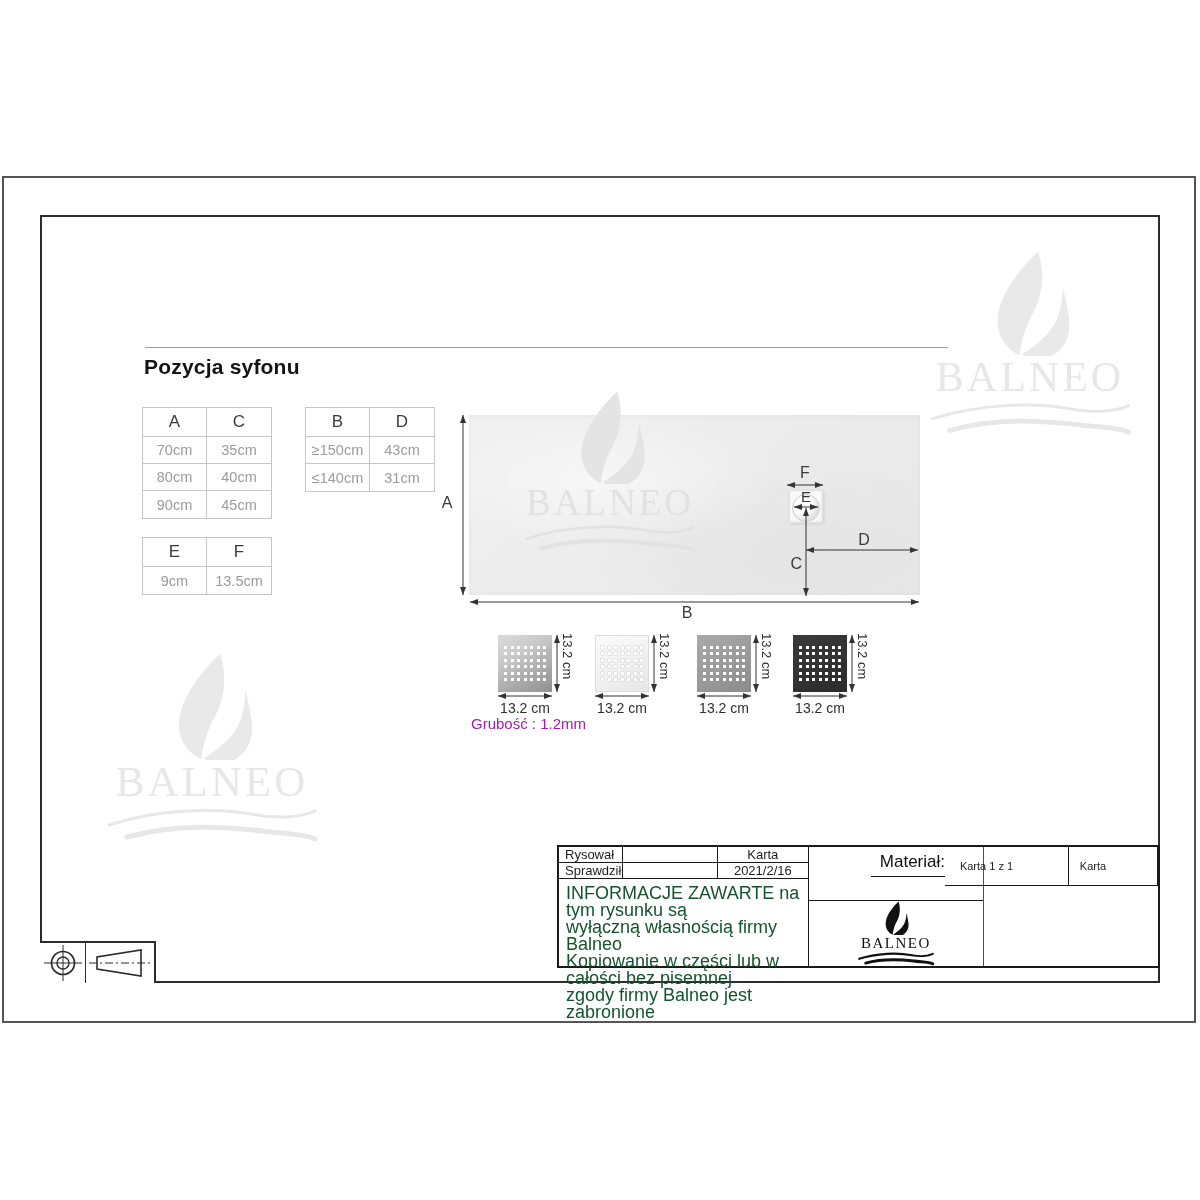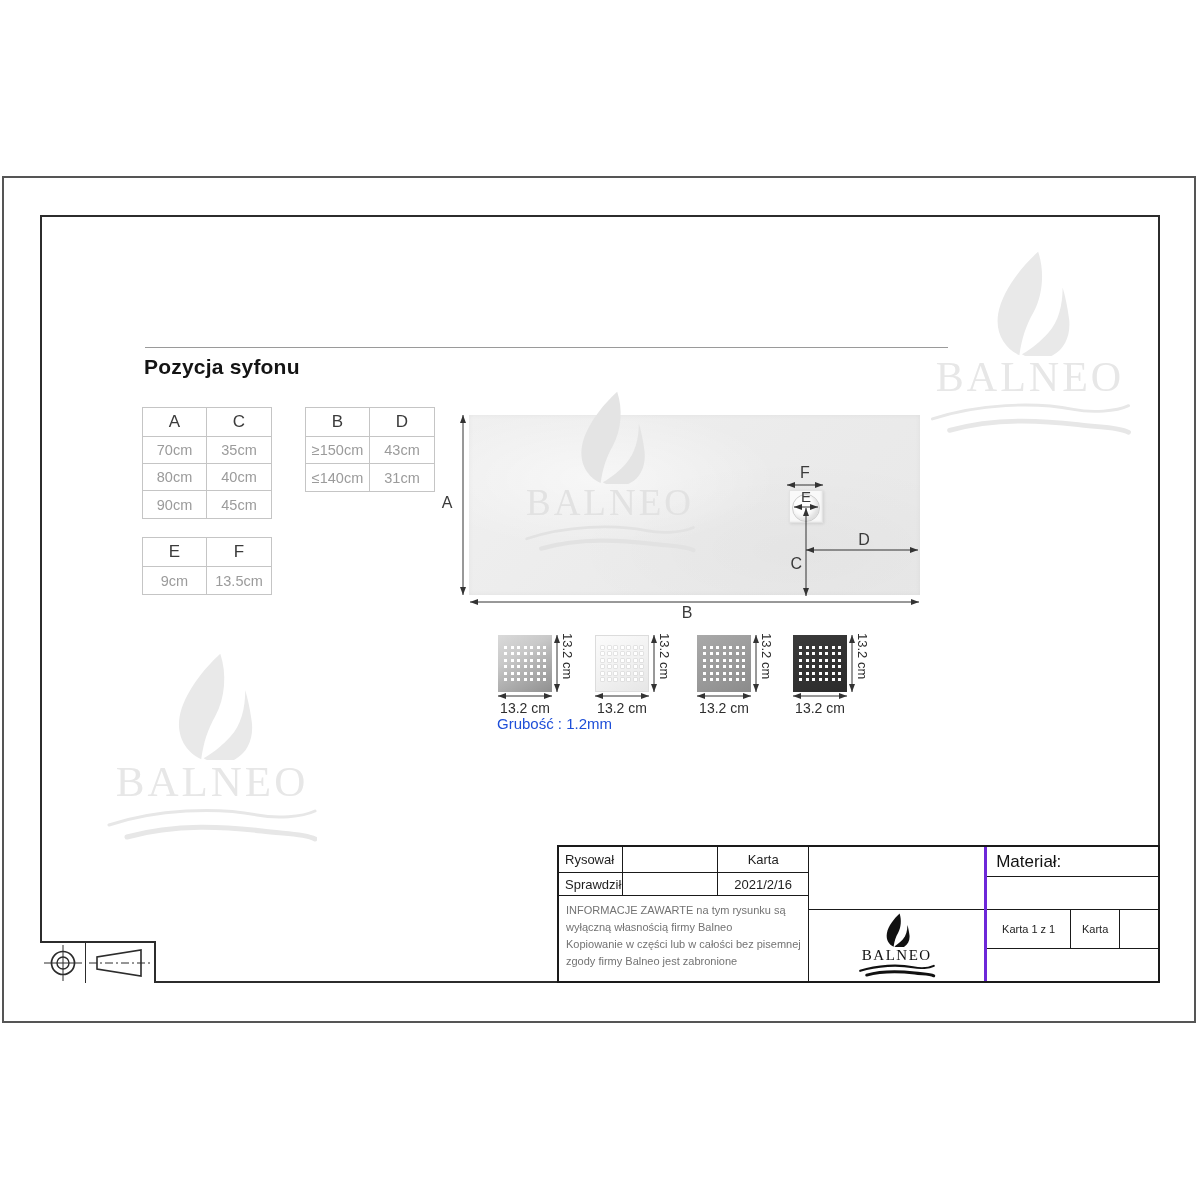--- a/index.html
+++ b/index.html
@@ -60,44 +60,44 @@
   .g-chrome{background:linear-gradient(150deg,#dadada 0%,#c9c9c9 35%,#b5b5b5 55%,#909090 100%);}
   .g-white{background:linear-gradient(150deg,#fbfbfb 0%,#f1f1f1 55%,#e6e6e6 100%);border:1px solid #dcdcdc;box-sizing:border-box;}
   .g-gray{background:linear-gradient(150deg,#a9a9a9 0%,#9a9a9a 55%,#8b8b8b 100%);}
   .g-black{background:linear-gradient(150deg,#3b3b3b 0%,#2b2b2b 100%);}
   .holes{display:grid;grid-template-columns:repeat(7,3px);gap:3.5px;}
   .holes i{display:block;width:3px;height:3px;background:#fff;}
   .g-white .holes i{background:#fff;box-shadow:0 0 0 .5px #d2d2d2;}
   .glabel-v{position:absolute;top:633px;height:62px;z-index:6;writing-mode:vertical-rl;text-orientation:mixed;
     font-size:13px;color:#2e2e2e;display:flex;align-items:center;}
   .glabel-h{position:absolute;top:700px;width:62px;z-index:6;text-align:center;font-size:14px;color:#2e2e2e;}
-  .thickness{position:absolute;left:497px;top:715px;font-size:15px;color:#1d4ed8;z-index:6;}
-
-  
-  .title-block{position:absolute;left:557px;top:845px;width:603px;height:138px;box-sizing:border-box;
+  .thickness{position:absolute;left:471px;top:715px;font-size:15px;color:#a21caf;z-index:6;}
+
+  
+  .title-block{position:absolute;left:557px;top:845px;width:603px;height:123px;box-sizing:border-box;
     border:2px solid #1a1a1a;display:flex;background:#fff;z-index:7;font-size:13px;color:#1d1d1d;}
   .tb-left{width:251px;display:flex;flex-direction:column;box-sizing:border-box;}
   .tb-row{display:flex;border-bottom:1px solid #1a1a1a;}
   .tb-cell{box-sizing:border-box;display:flex;align-items:center;}
   .tb-c1{width:64px;border-right:1px solid #1a1a1a;padding-left:6px;}
   .tb-c2{width:95px;border-right:1px solid #1a1a1a;}
   .tb-c3{flex:1;justify-content:center;}
   .tb-r1{height:25px;}
   .tb-r2{height:22px;}
-  .tb-notice{flex:1;padding:6px 6px 0 7px;font-size:11px;line-height:17px;white-space:pre-line;color:#737373;}
+  .tb-notice{flex:1;padding:6px 6px 0 7px;font-size:18px;line-height:17px;white-space:pre-line;color:#14532d;}
   .tb-mid{width:177px;border-left:1px solid #1a1a1a;box-sizing:border-box;display:flex;flex-direction:column;}
   .tb-mid-top{height:62px;border-bottom:1px solid #1a1a1a;}
   .tb-logo{flex:1;display:flex;flex-direction:column;align-items:center;justify-content:center;}
   .tb-logo .logo-text{font-family:"Liberation Serif","DejaVu Serif",serif;font-size:15px;letter-spacing:1.5px;color:#111;line-height:1;margin-top:1px;}
   .tb-logo .wm-flame path{fill:#111;}
   .tb-logo .wm-waves path{stroke:#111;}
-  .tb-right{width:175px;border-left:3px solid #6d28d9;box-sizing:border-box;display:flex;flex-direction:column;}
+  .tb-right{width:175px;border-left:1px solid #6d28d9;box-sizing:border-box;display:flex;flex-direction:row;justify-content:flex-end;}
   .tb-material{height:29px;border-bottom:1px solid #1a1a1a;font-size:17px;color:#111;display:flex;align-items:center;padding-left:9px;}
   .tb-empty1{height:32px;border-bottom:1px solid #1a1a1a;}
-  .tb-row2{height:38px;border-bottom:1px solid #1a1a1a;display:flex;}
+  .tb-row2{height:38px;border-bottom:1px solid #1a1a1a;display:flex;gap:40px;}
   .tb-karta{width:83px;display:flex;align-items:center;justify-content:center;font-size:11px;}
   .tb-skala{width:49px;border-left:1px solid #1a1a1a;display:flex;align-items:center;justify-content:center;font-size:11px;box-sizing:border-box;}
   .tb-rempty{flex:1;border-left:1px solid #1a1a1a;box-sizing:border-box;}
   .tb-empty2{flex:1;}
 
   
   .proj-box{position:absolute;left:40px;top:941px;width:116px;height:42px;box-sizing:border-box;
     border-top:2px solid #2c2c2c;border-right:2px solid #2c2c2c;display:flex;background:#fff;z-index:7;}
   .proj-cell1{width:46px;border-right:1px solid #2c2c2c;display:flex;align-items:center;justify-content:center;box-sizing:border-box;}
   .proj-cell2{flex:1;display:flex;align-items:center;justify-content:center;}

